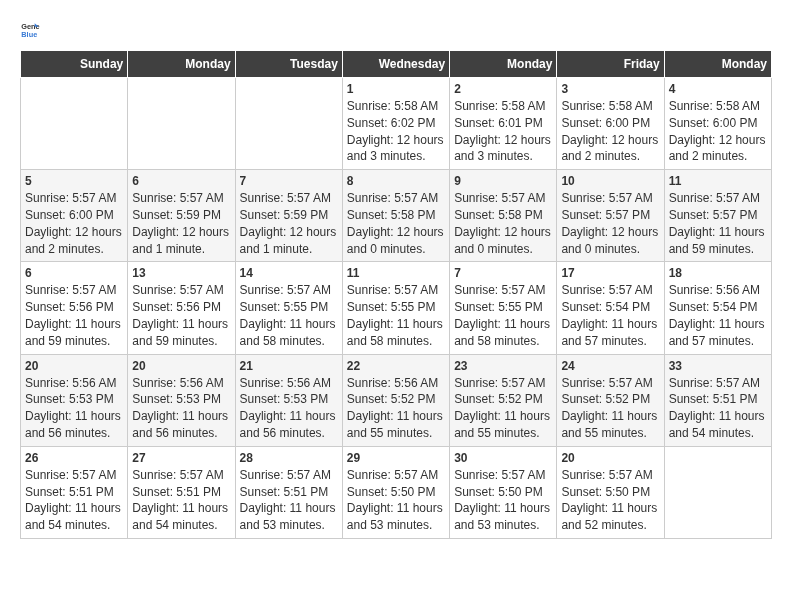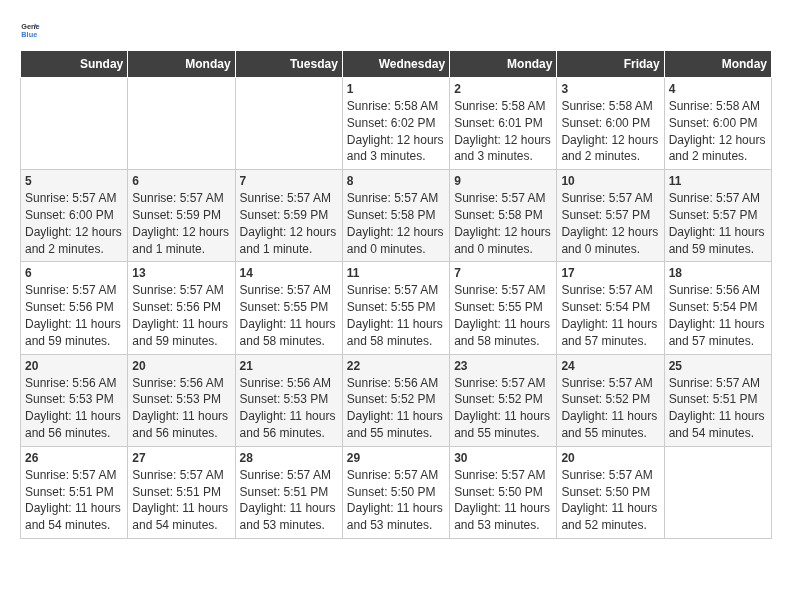--- a/index.html
+++ b/index.html
@@ -288,21 +288,21 @@
 and 55 minutes.</div>
         </td>
         <td>
           <span class="day-num">24</span>
           <div class="day-info" style="white-space: pre-line;">Sunrise: 5:57 AM
 Sunset: 5:52 PM
 Daylight: 11 hours
 and 55 minutes.</div>
         </td>
         <td>
-          <span class="day-num">25</span>
+          <span class="day-num">33</span>
           <div class="day-info" style="white-space: pre-line;">Sunrise: 5:57 AM
 Sunset: 5:51 PM
 Daylight: 11 hours
 and 54 minutes.</div>
         </td>
       </tr>
       <tr>
         <td>
           <span class="day-num">26</span>
           <div class="day-info" style="white-space: pre-line;">Sunrise: 5:57 AM

